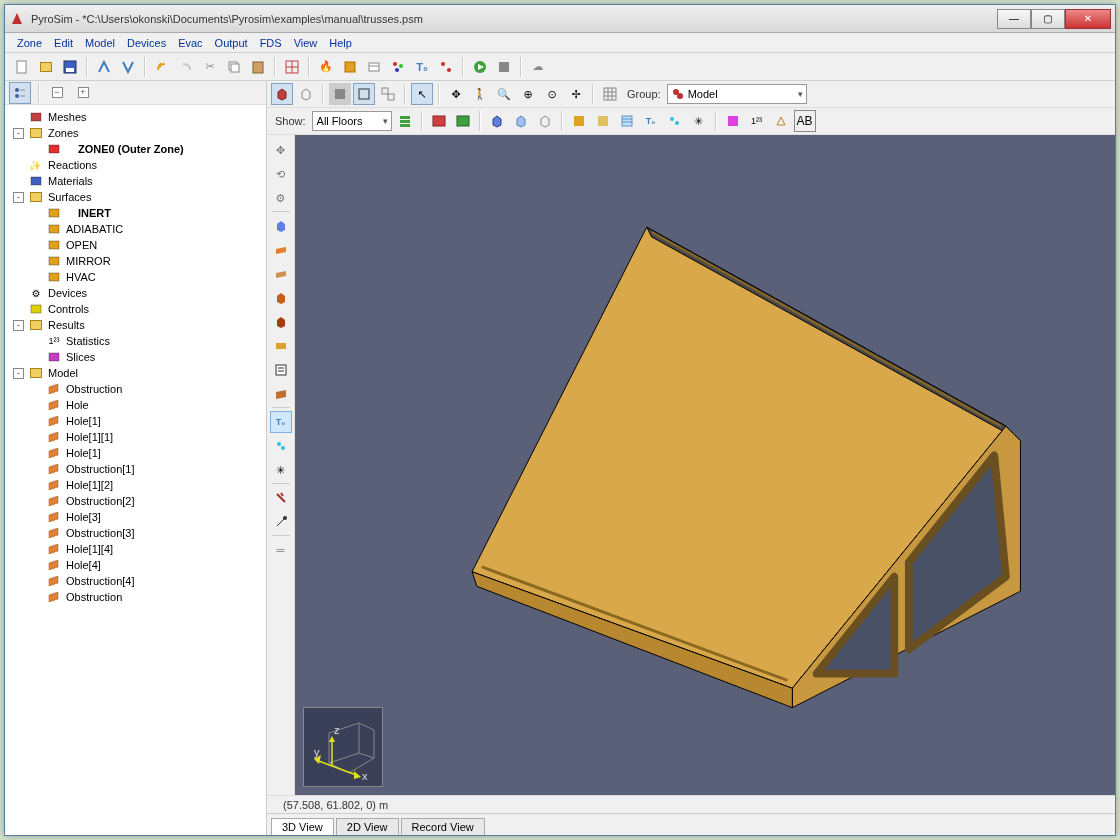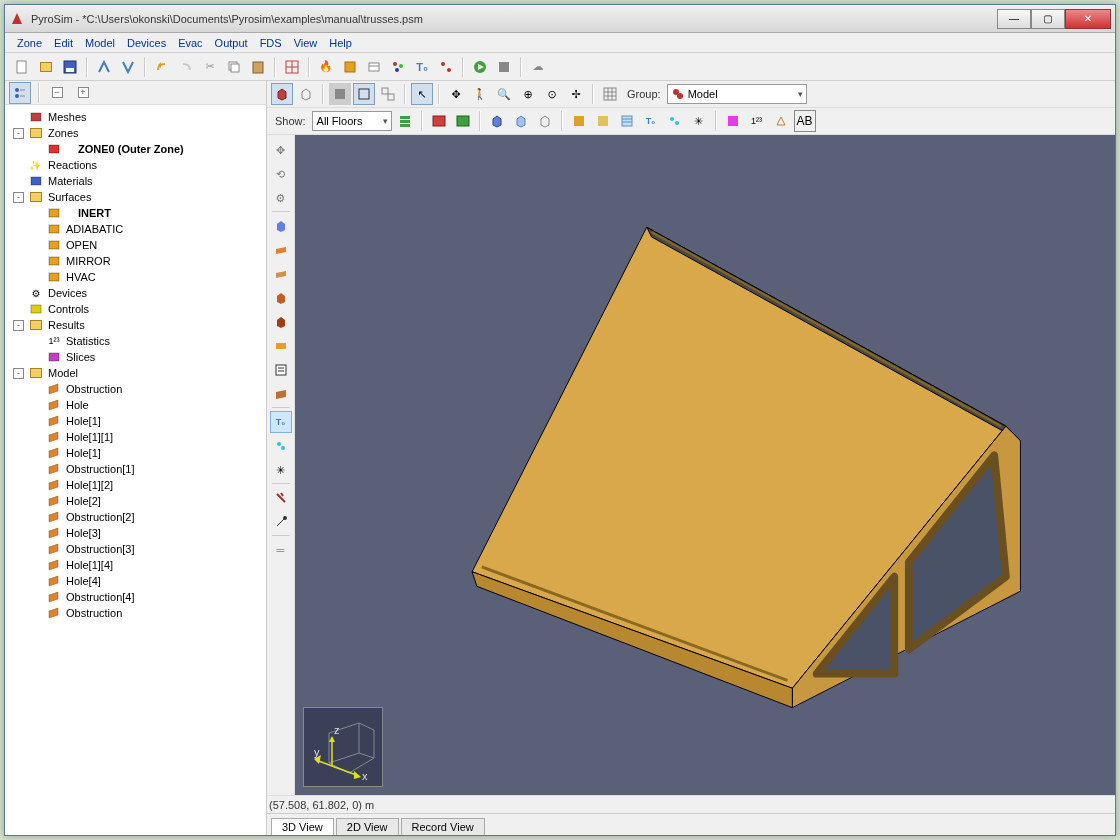--- a/index.html
+++ b/index.html
@@ -29,21 +29,21 @@
 .ind { display: inline-block; flex-shrink: 0; }
 .main { flex: 1; display: flex; flex-direction: column; background: #f0f0f0; min-width: 0; }
 .main-toolbar { display: flex; align-items: center; padding: 2px 4px; gap: 2px; background: #f0f0f0; border-bottom: 1px solid #ddd; flex-wrap: wrap; }
 .main-toolbar2 { display: flex; align-items: center; padding: 2px 4px; gap: 2px; background: #f0f0f0; border-bottom: 1px solid #ddd; }
 .dropdown { height: 20px; border: 1px solid #999; background: #fff; padding: 0 16px 0 4px; position: relative; cursor: pointer; display: flex; align-items: center; }
 .dropdown::after { content: "▾"; position: absolute; right: 3px; font-size: 9px; color: #555; }
 .viewport-wrap { flex: 1; display: flex; min-height: 0; }
 .vtoolbar { width: 28px; background: #f0f0f0; border-right: 1px solid #ddd; display: flex; flex-direction: column; align-items: center; padding: 4px 0; gap: 2px; }
 .viewport { flex: 1; background: #5a6078; position: relative; overflow: hidden; }
 .axes-widget { position: absolute; bottom: 8px; left: 8px; width: 80px; height: 80px; background: #3a4058; border: 1px solid #888; }
-.status { height: 18px; background: #f0f0f0; padding: 0 2px; display: flex; align-items: center; border-top: 1px solid #ddd; color: #333; }
+.status { height: 18px; background: #f0f0f0; padding: 0 16px; display: flex; align-items: center; border-top: 1px solid #ddd; color: #333; }
 .tabbar { height: 22px; background: #f0f0f0; display: flex; align-items: flex-end; padding: 0 4px; border-top: 1px solid #ccc; }
 .tab { padding: 2px 10px; border: 1px solid #aaa; background: #e8e8e8; margin-right: 2px; cursor: pointer; border-bottom: none; }
 .tab.active { background: #fff; }
 .icon-folder { width: 12px; height: 10px; background: #f0d060; border: 1px solid #b08020; }
 .grp-label { font-size: 11px; color: #333; padding: 0 4px; }
 </style>
 </head>
 <body>
 
 <div class="window">
@@ -408,30 +408,20 @@
           </div>
           <div class="tree-row">
             <span class="ind" style="width: 24px;"></span>
             <span class="tree-toggle none"></span>
             <span class="tree-icon">
               <svg width="12" height="12">
                 <path d="M1 4 L10 1 L10 8 L1 11 Z" fill="#e08030" stroke="#80400060"></path>
               </svg>
             </span>
             <span class="tree-label">Hole[1][2]</span>
-          </div>
-          <div class="tree-row">
-            <span class="ind" style="width: 24px;"></span>
-            <span class="tree-toggle none"></span>
-            <span class="tree-icon">
-              <svg width="12" height="12">
-                <path d="M1 4 L10 1 L10 8 L1 11 Z" fill="#e08030" stroke="#80400060"></path>
-              </svg>
-            </span>
-            <span class="tree-label">Hole[2]</span>
           </div>
           <div class="tree-row">
             <span class="ind" style="width: 24px;"></span>
             <span class="tree-toggle none"></span>
             <span class="tree-icon">
               <svg width="12" height="12">
                 <path d="M1 4 L10 1 L10 8 L1 11 Z" fill="#e08030" stroke="#80400060"></path>
               </svg>
             </span>
             <span class="tree-label">Obstruction[2]</span>

